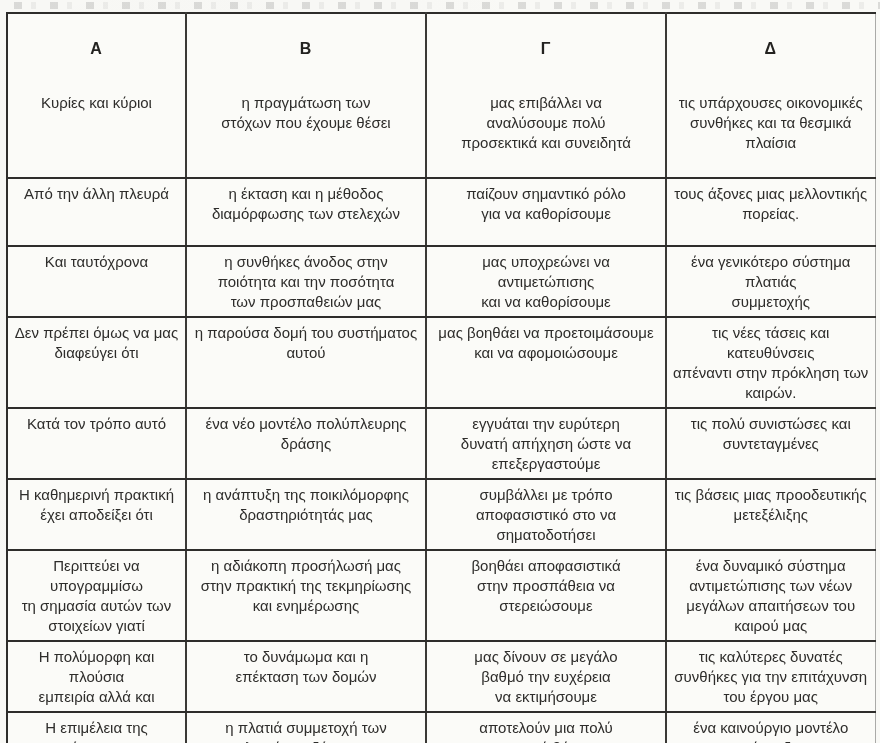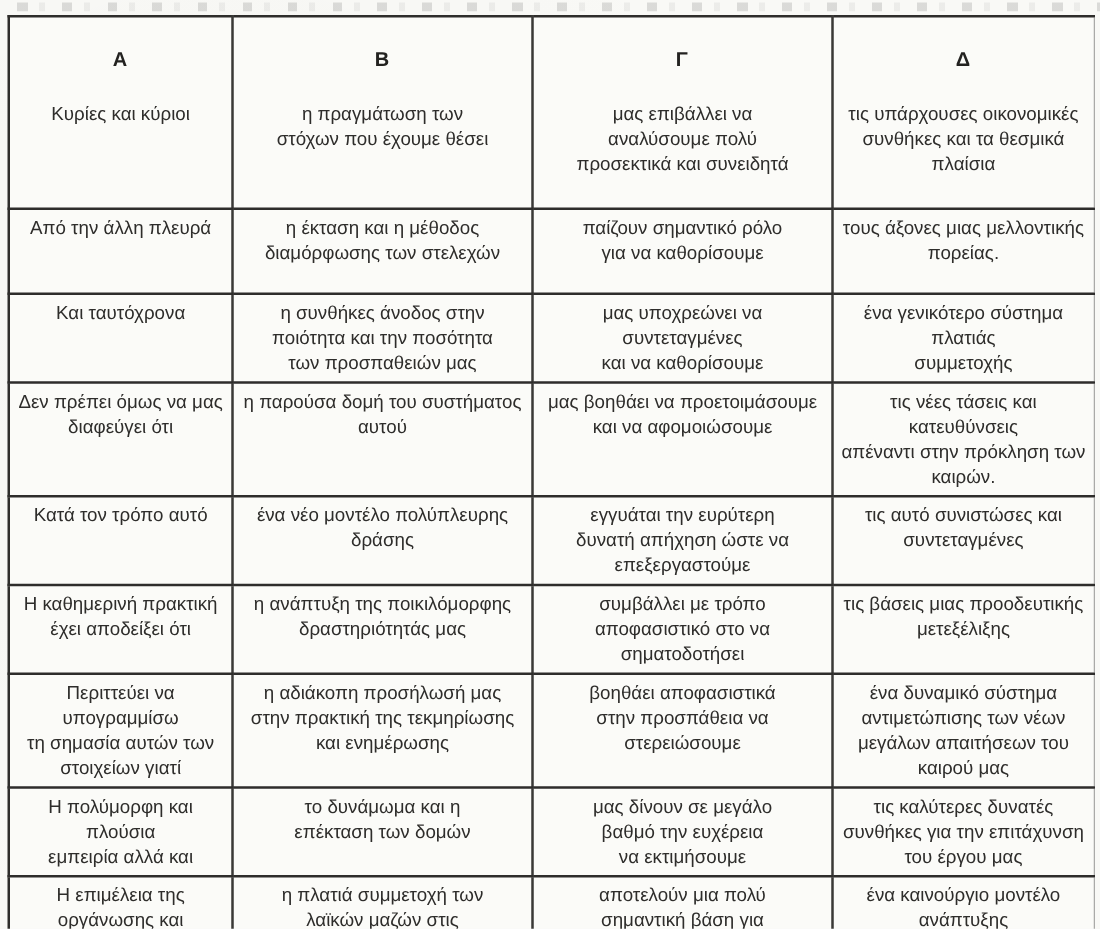--- a/index.html
+++ b/index.html
@@ -61,21 +61,21 @@
   
   .speech-table th:last-child, .speech-table td:last-child {
     border-right: 1px solid rgba(70,70,70,0.45);
   }
   .col-letter {
     font-weight: bold;
     font-size: 16px;
     letter-spacing: 1px;
     color: #232220;
   }
-  .header-phrase { margin-top: 3px; }
+  .header-phrase { margin-top: 14px; }
 
   
   tr.r0  { height: 84px; }
   tr.r1  { height: 68px; }
   tr.r2  { height: 68px; }
   tr.r3  { height: 69px; }
   tr.r4  { height: 65px; }
   tr.r5  { height: 68px; }
   tr.r6  { height: 88px; }
   tr.r7  { height: 67px; }
@@ -128,21 +128,21 @@
 για να καθορίσουμε</td>
         <td>τους άξονες μιας μελλοντικής
 πορείας.</td>
       </tr>
       <tr class="r2">
         <td>Και ταυτόχρονα</td>
         <td>η συνθήκες άνοδος στην
 ποιότητα και την ποσότητα
 των προσπαθειών μας</td>
         <td>μας υποχρεώνει να
-συντεταγμένες
+αντιμετώπισης
 και να καθορίσουμε</td>
         <td>ένα γενικότερο σύστημα
 πλατιάς
 συμμετοχής</td>
       </tr>
       <tr class="r3">
         <td>Δεν πρέπει όμως να μας
 διαφεύγει ότι</td>
         <td>η παρούσα δομή του συστήματος
 αυτού</td>
@@ -152,21 +152,21 @@
 απέναντι στην πρόκληση των
 καιρών.</td>
       </tr>
       <tr class="r4">
         <td>Κατά τον τρόπο αυτό</td>
         <td>ένα νέο μοντέλο πολύπλευρης
 δράσης</td>
         <td>εγγυάται την ευρύτερη
 δυνατή απήχηση ώστε να
 επεξεργαστούμε</td>
-        <td>τις αυτό συνιστώσες και
+        <td>τις πολύ συνιστώσες και
 συντεταγμένες</td>
       </tr>
       <tr class="r5">
         <td>Η καθημερινή πρακτική
 έχει αποδείξει ότι</td>
         <td>η ανάπτυξη της ποικιλόμορφης
 δραστηριότητάς μας</td>
         <td>συμβάλλει με τρόπο
 αποφασιστικό στο να
 σηματοδοτήσει</td>

